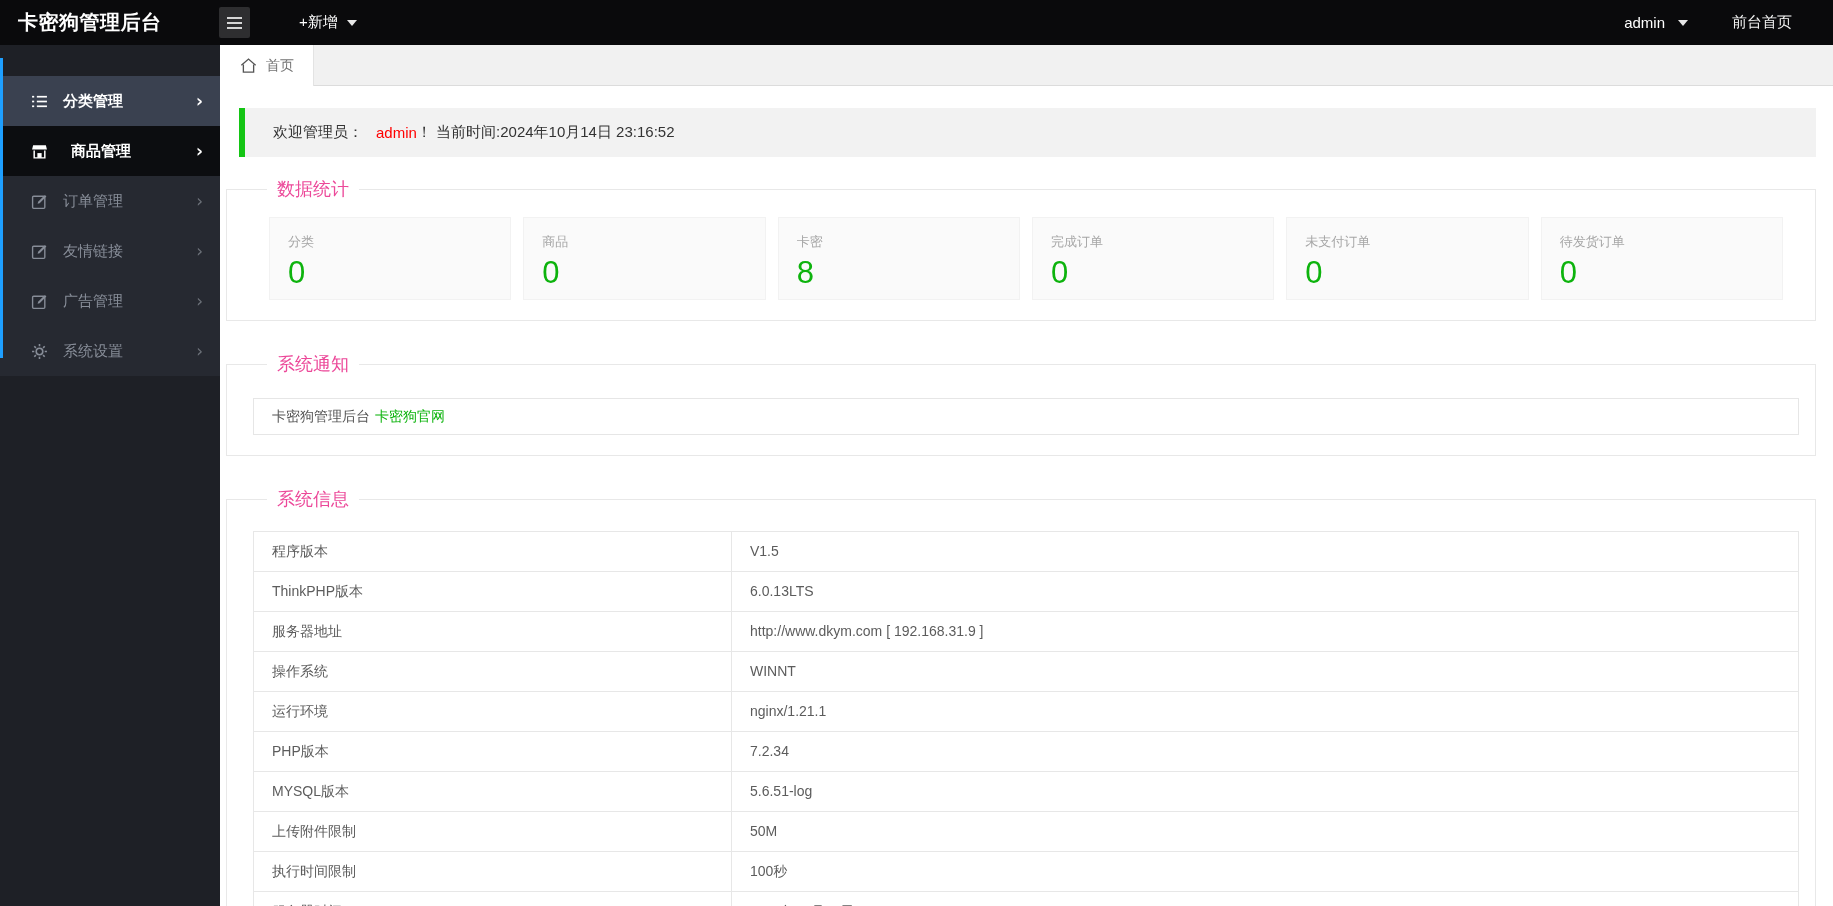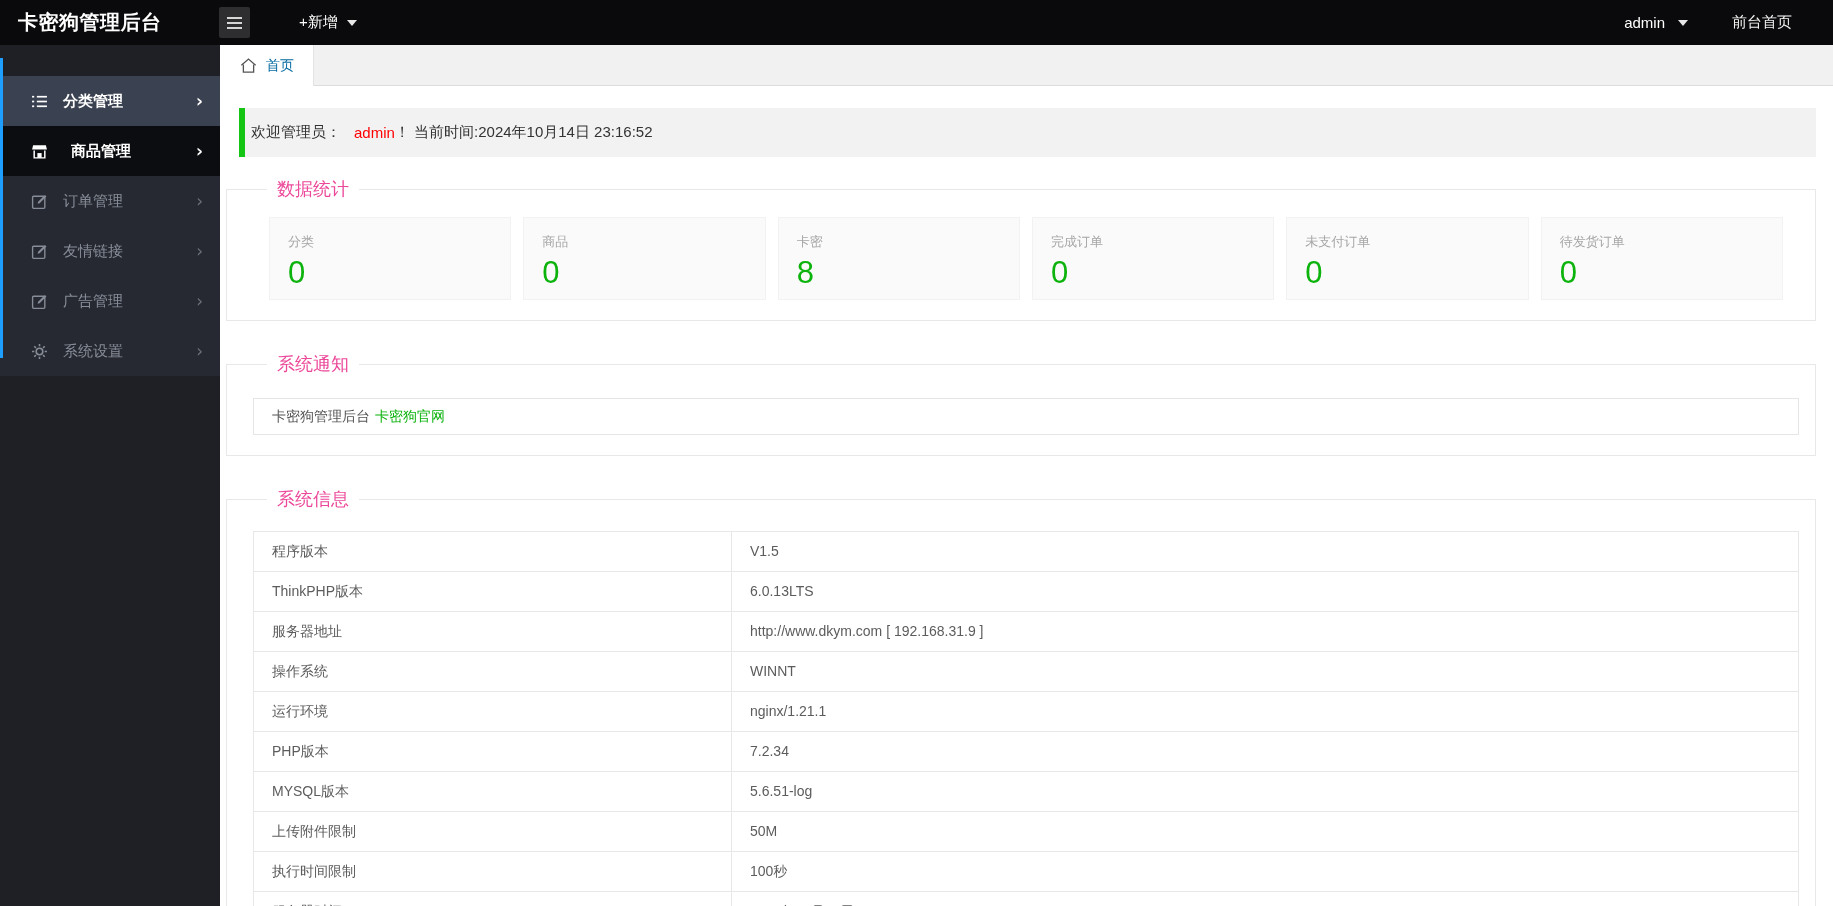--- a/index.html
+++ b/index.html
@@ -40,29 +40,29 @@
   .nav-item .chev{ font-size:17px; line-height:1; color:#6b7078; font-family:"DejaVu Sans",sans-serif; }
   .nav-item.sel{ background:#3a4150; color:#fff; font-weight:bold; }
   .nav-item.pressed{ background:#0c0d10; color:#fff; font-weight:bold;gap:8px; }
   .nav-item.sel .chev, .nav-item.pressed .chev{ color:#fff; font-weight:bold; }
 
   
   .tabbar{ position:absolute; left:220px; top:45px; width:1613px; height:41px;
     background:#f1f1f1; border-bottom:1px solid #dcdcdc; display:flex; }
   .tab{ width:94px; height:41px; background:#fff; border-right:1px solid #e3e3e3;
     display:flex; align-items:center; justify-content:center; gap:8px;
-    font-size:14px; color:#0369a1; cursor:pointer; }
+    font-size:14px; color:#737373; cursor:pointer; }
 
   
   .content{ position:absolute; left:220px; top:86px; width:1613px; height:820px;
     background:#fff; padding:22px 17px 0 6px; overflow:hidden; }
 
   .quote{ margin:0 0 20px 13px; height:49px; background:#f2f2f2;
     border-left:6px solid var(--quote-green); display:flex; align-items:center;
-    padding:0 6px; font-size:15px; color:#333; }
+    padding:0 28px; font-size:15px; color:#333; }
   .quote .u{ color:var(--red); margin-left:13px; }
 
   fieldset.field{ border:1px solid #e8e8e8; margin:0 0 31px; padding:0 16px 20px 26px; min-width:0; }
   fieldset.field legend{ margin-left:14px; padding:0 10px; font-size:18px; color:#ec4899; }
 
   .stats-row{ display:flex; gap:12px; margin:16px 16px 0; }
   .stat-card{ flex:1; height:83px; background:#fafafa; border:1px solid #f2f2f2;
     padding:15px 18px 0; }
   .stat-label{ font-size:13px; color:#a6a6a6; }
   .stat-value{ font-size:31px; color:var(--green); margin-top:6px; font-weight:400; line-height:1; }

